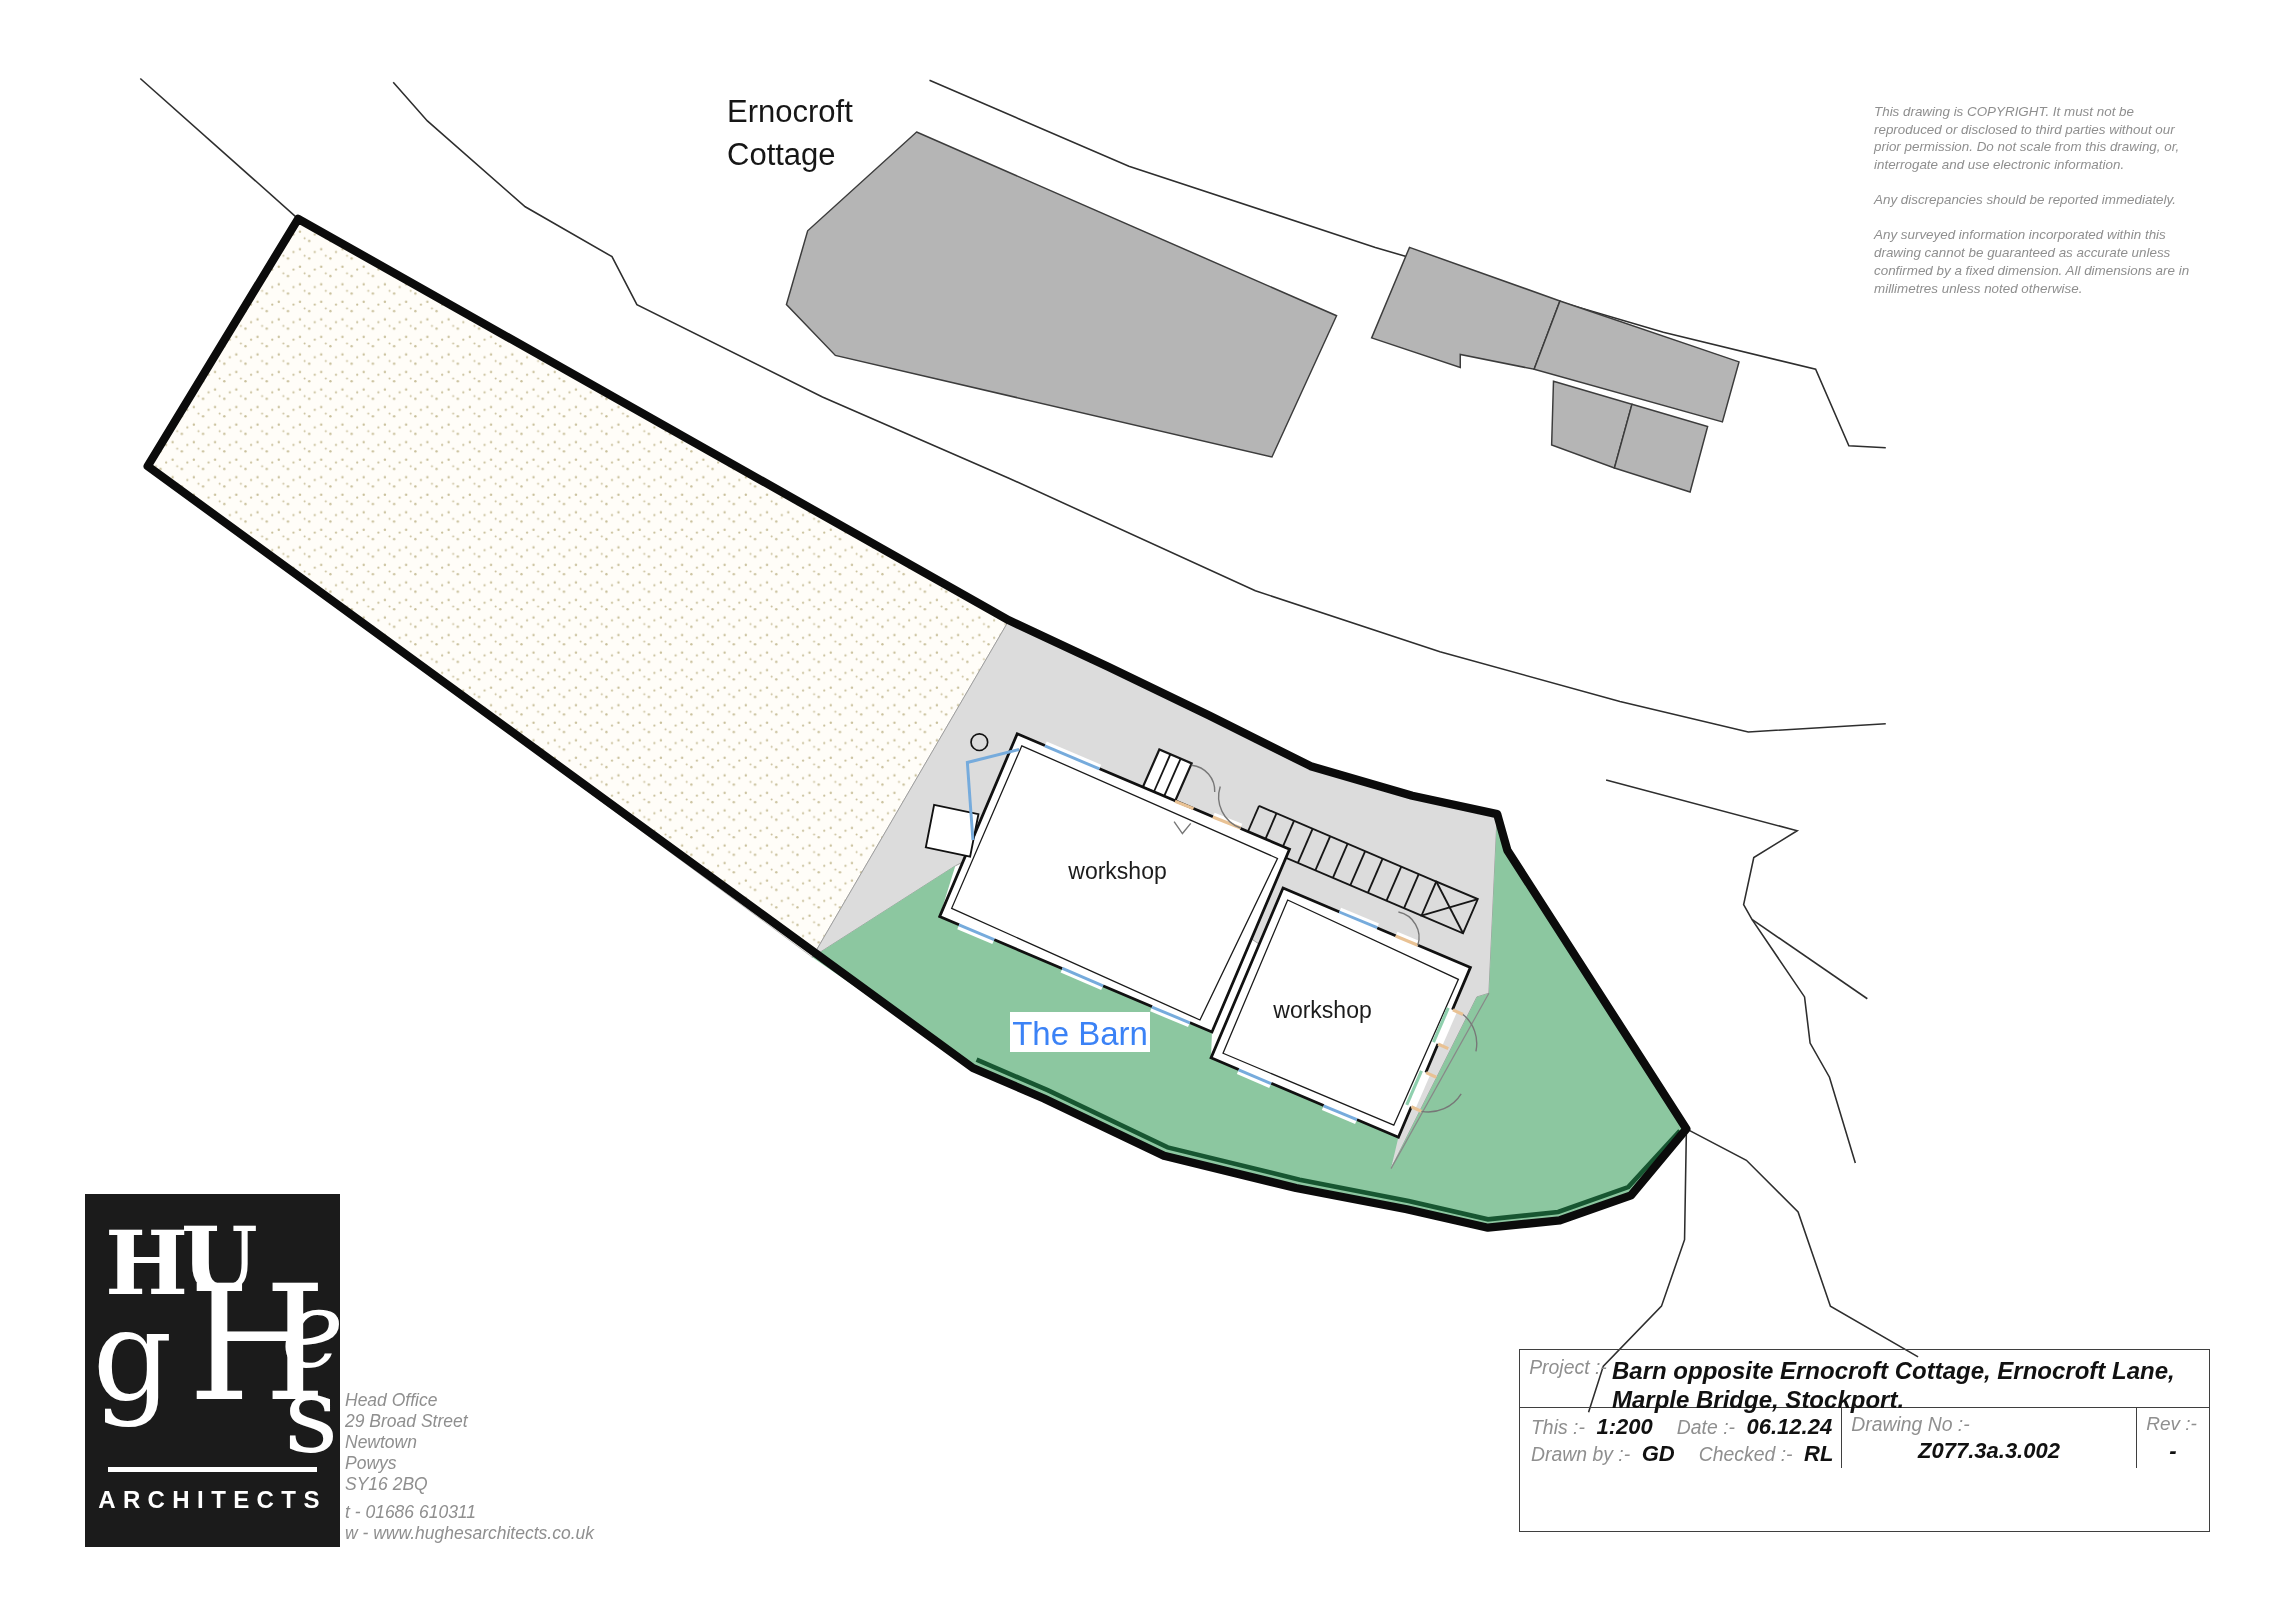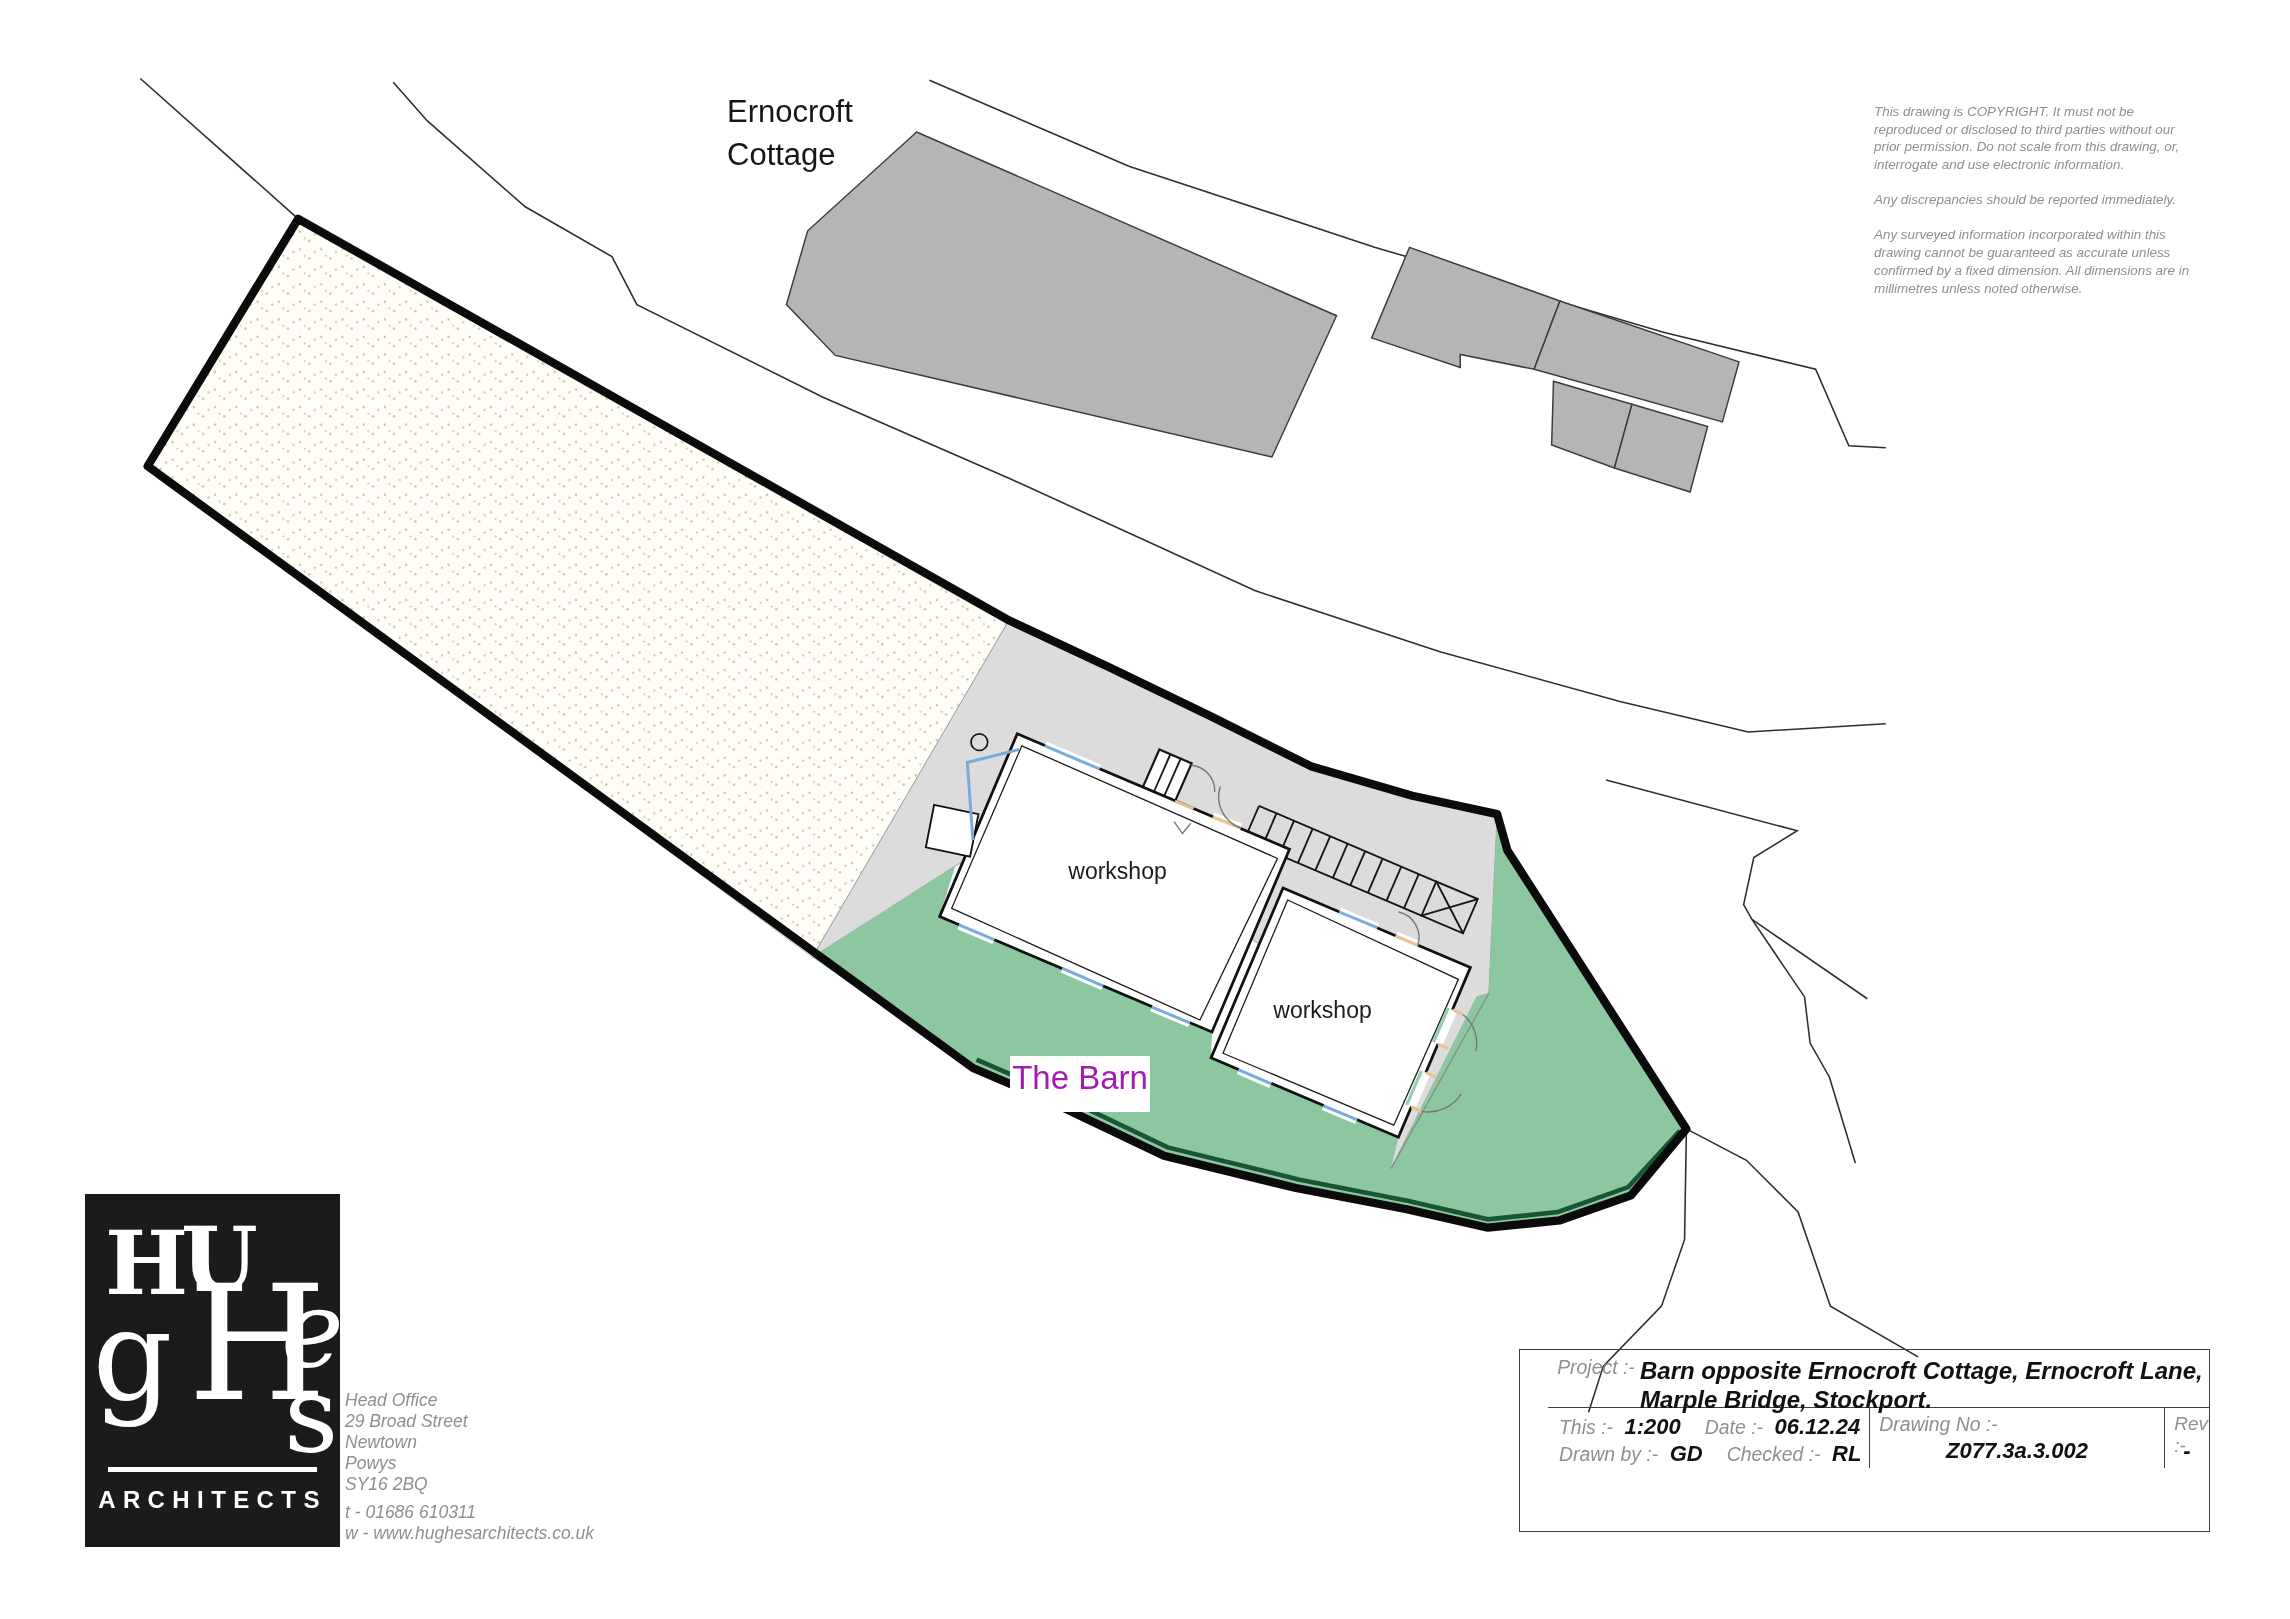--- a/index.html
+++ b/index.html
@@ -7,22 +7,22 @@
          font-family:"Liberation Sans",sans-serif;border-radius:23px;}
   #plan-svg{position:absolute;left:0;top:0;width:2291px;height:1620px;}
 
   .abs{position:absolute;}
 
   
   #cottage-label{left:727px;top:90px;font-size:31px;line-height:43px;color:#161616;}
   .workshop-label{width:157px;text-align:center;font-size:23px;color:#1c1c1c;}
   #workshop-label-1{left:1039px;top:858px;}
   #workshop-label-2{left:1244px;top:997px;}
-  #barn-label{left:1010px;top:1012px;width:140px;height:56px;background:#fff;
-              text-align:center;font-size:33px;line-height:44px;color:#a21caf;margin-top:44px;}
+  #barn-label{left:1010px;top:1012px;width:140px;height:40px;background:#fff;
+              text-align:center;font-size:33px;line-height:44px;color:#3b82f6;}
 
   
   #copyright{left:1874px;top:103px;width:316px;color:#8f8f8f;font-style:italic;
              font-size:13.4px;line-height:1.32;}
   #copyright p{margin:0 0 17.5px 0;}
 
   
   #logo-box{left:85px;top:1194px;width:255px;height:353px;background:#1b1b1b;color:#fff;}
   #logo-box .glyph{position:absolute;font-family:"DejaVu Serif",serif;color:#fff;}
   #g-h1{left:20px;top:16.6px;font-size:88px;font-weight:bold;}
@@ -34,21 +34,21 @@
   #logo-rule{position:absolute;left:23px;top:273px;width:209px;height:4.6px;background:#fff;}
   #logo-architects{position:absolute;left:0;top:292px;width:100%;text-align:center;
                    font-size:24px;font-weight:bold;letter-spacing:7.4px;}
 
   
   #office{left:345px;top:1390px;color:#8f8f8f;font-style:italic;font-size:17.5px;line-height:21px;}
   #office .gap{height:7.4px;}
 
   
   #title-block{left:1519px;top:1349px;width:691px;height:183px;border:1.5px solid #3f3f3f;
-               box-sizing:border-box;color:#111;padding-left:28px;}
+               box-sizing:border-box;color:#111;}
   .tb-row{position:relative;box-sizing:border-box;border-bottom:1.3px solid #3f3f3f;width:100%;}
   #tb-row1{height:58px;}
   #tb-row2{height:63px;display:flex;}
   #tb-row3{height:60px;display:flex;border-bottom:none;}
   .tb-cell{position:relative;box-sizing:border-box;border-right:1.3px solid #3f3f3f;height:100%;}
   .tb-cell:last-child{border-right:none;}
   .tb-label{font-style:italic;color:#8f8f8f;font-size:19.4px;}
   .tb-value{font-style:italic;color:#111;font-size:22px;font-weight:bold;}
   #tb-project-label{position:absolute;left:9.2px;top:5.5px;}
   #tb-project-value{position:absolute;left:92px;top:5.5px;font-size:24px;line-height:29px;}

